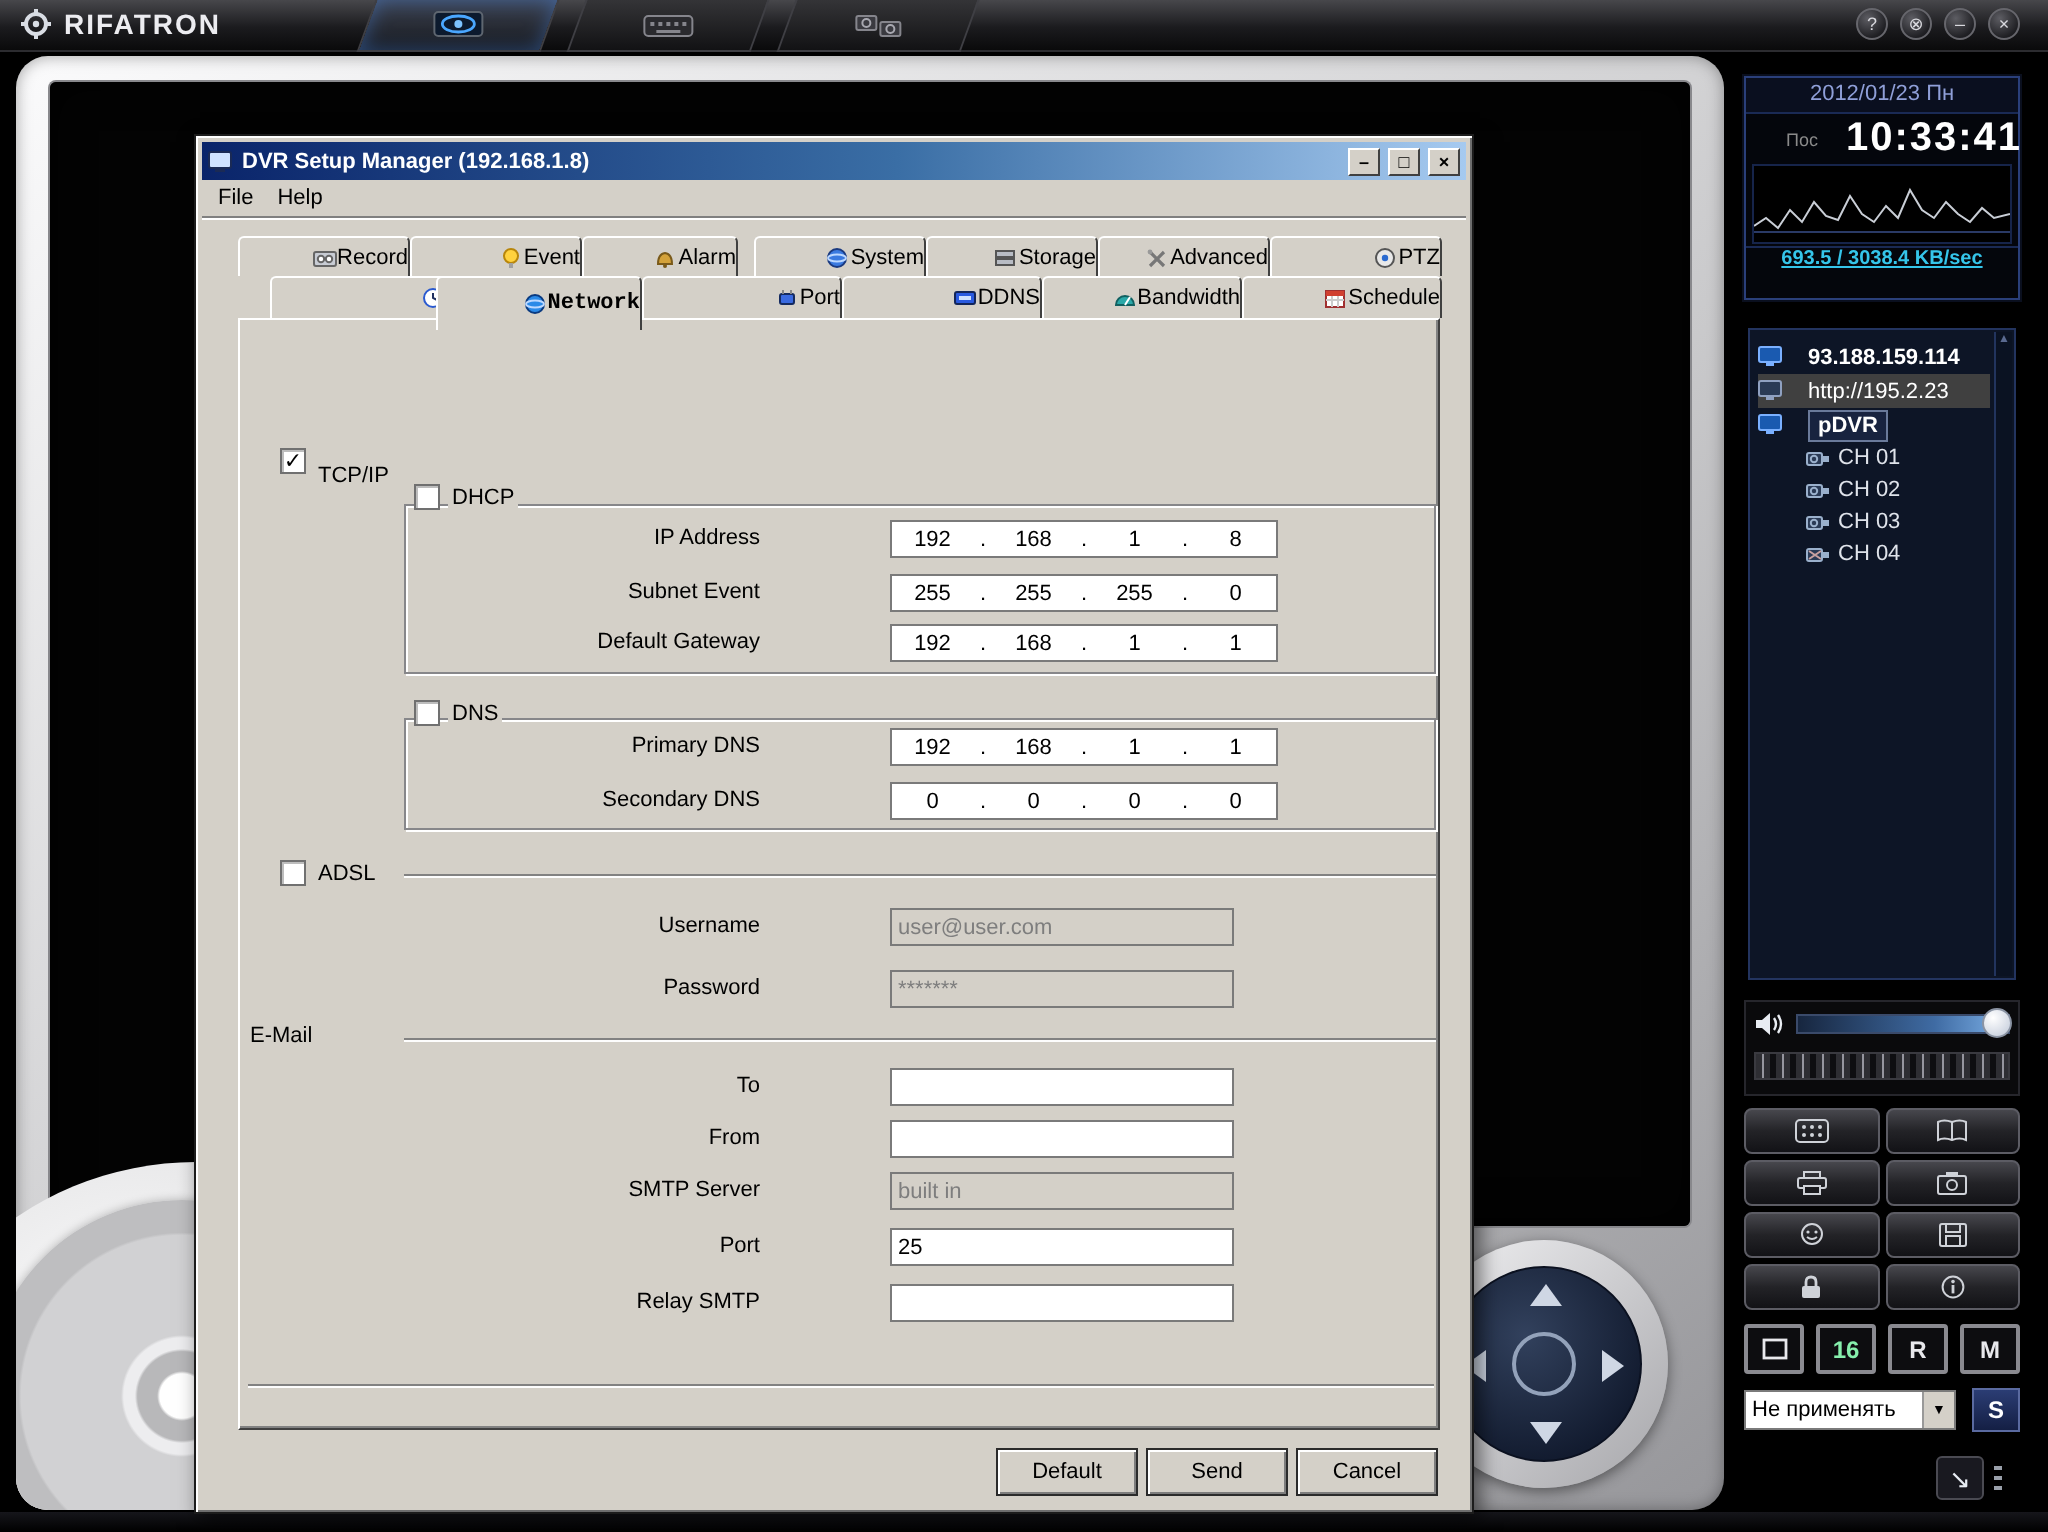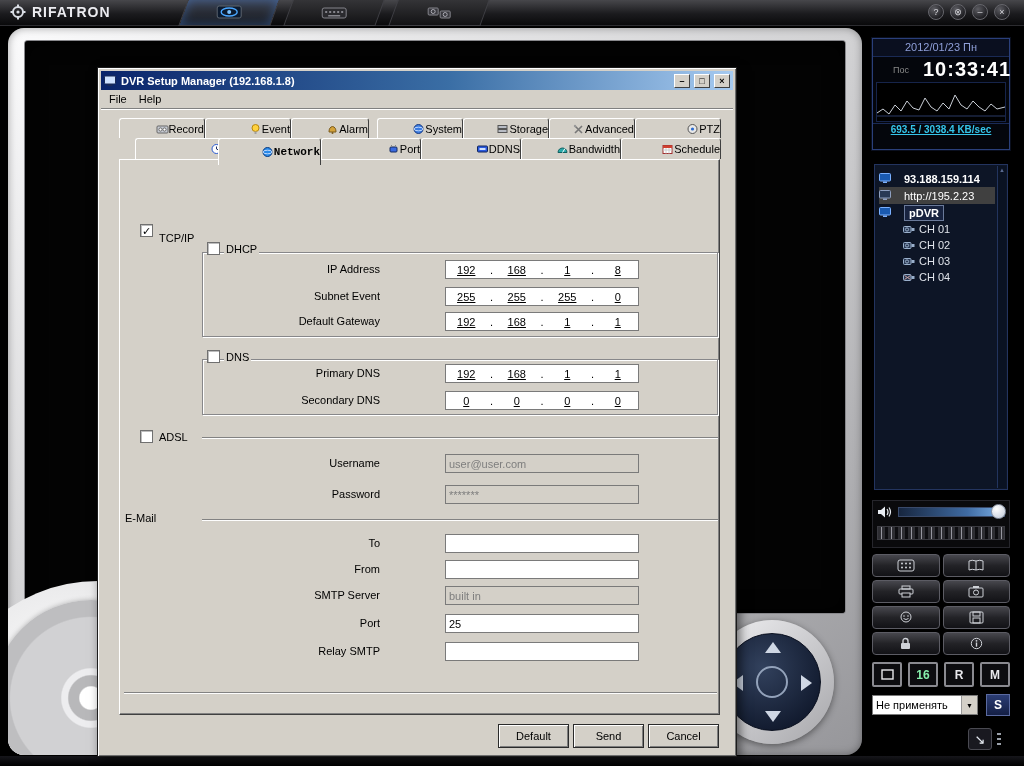--- a/index.html
+++ b/index.html
@@ -62,26 +62,26 @@
   .panel{position:absolute;left:21px;top:91px;width:601px;height:556px;background:#d4d0c8;z-index:2;
          border:1px solid;border-color:#fff #404040 #404040 #fff;box-shadow:inset -1px -1px 0 #828282;}
   .ticon{width:13px;height:12px;flex:0 0 auto;}
 
   .check{position:absolute;width:13px;height:13px;background:#fff;border:1px solid #707070;
          font-size:11px;line-height:12px;text-align:center;color:#000;box-shadow:inset 1px 1px 0 #bdbdbd;}
   .lbl{position:absolute;font-size:11px;background:#d4d0c8;padding:0 2px;z-index:3;}
   .grp{position:absolute;border:1px solid #87878a;box-shadow:inset 1px 1px 0 #fff,1px 1px 0 #fff;}
   .hline{position:absolute;height:2px;border-top:1px solid #828282;border-bottom:1px solid #fdfdfd;}
   .flabel{position:absolute;width:120px;text-align:right;font-size:11px;}
-  .field{position:absolute;left:325px;width:194px;height:19px;background:#fff;border:1px solid #7a7a7a;
+  .field{position:absolute;left:325px;width:172px;height:19px;background:#fff;border:1px solid #7a7a7a;
          font-size:11px;display:flex;align-items:center;padding:0 3px;}
   .field.disabled{background:#d4d0c8;color:#7e7e7e;}
   .ipfield{position:absolute;left:325px;width:194px;height:19px;background:#fff;border:1px solid #7a7a7a;
            font-size:11px;display:flex;align-items:center;}
-  .octet{flex:1;text-align:center;text-decoration:underline;}
+  .octet{flex:1;text-align:center;}
   .dot{width:10px;text-align:center;}
   .pbtn{position:absolute;width:71px;height:24px;background:#d4d0c8;border:1px solid #2b2b2b;
         box-shadow:inset 1px 1px 0 #fff,inset -1px -1px 0 #7d7d7d;font-size:11px;
         display:flex;align-items:center;justify-content:center;}
 
   
   .clockbox{position:absolute;left:872px;top:38px;width:138px;height:112px;background:#04060c;
             border:1px solid #2a3f7a;box-shadow:0 0 0 1px #0a0f1e;}
   .cdate{height:18px;line-height:17px;text-align:center;color:#8f9fd8;font-size:11px;background:#0a0f1f;
          border-bottom:1px solid #1a2a55;}

